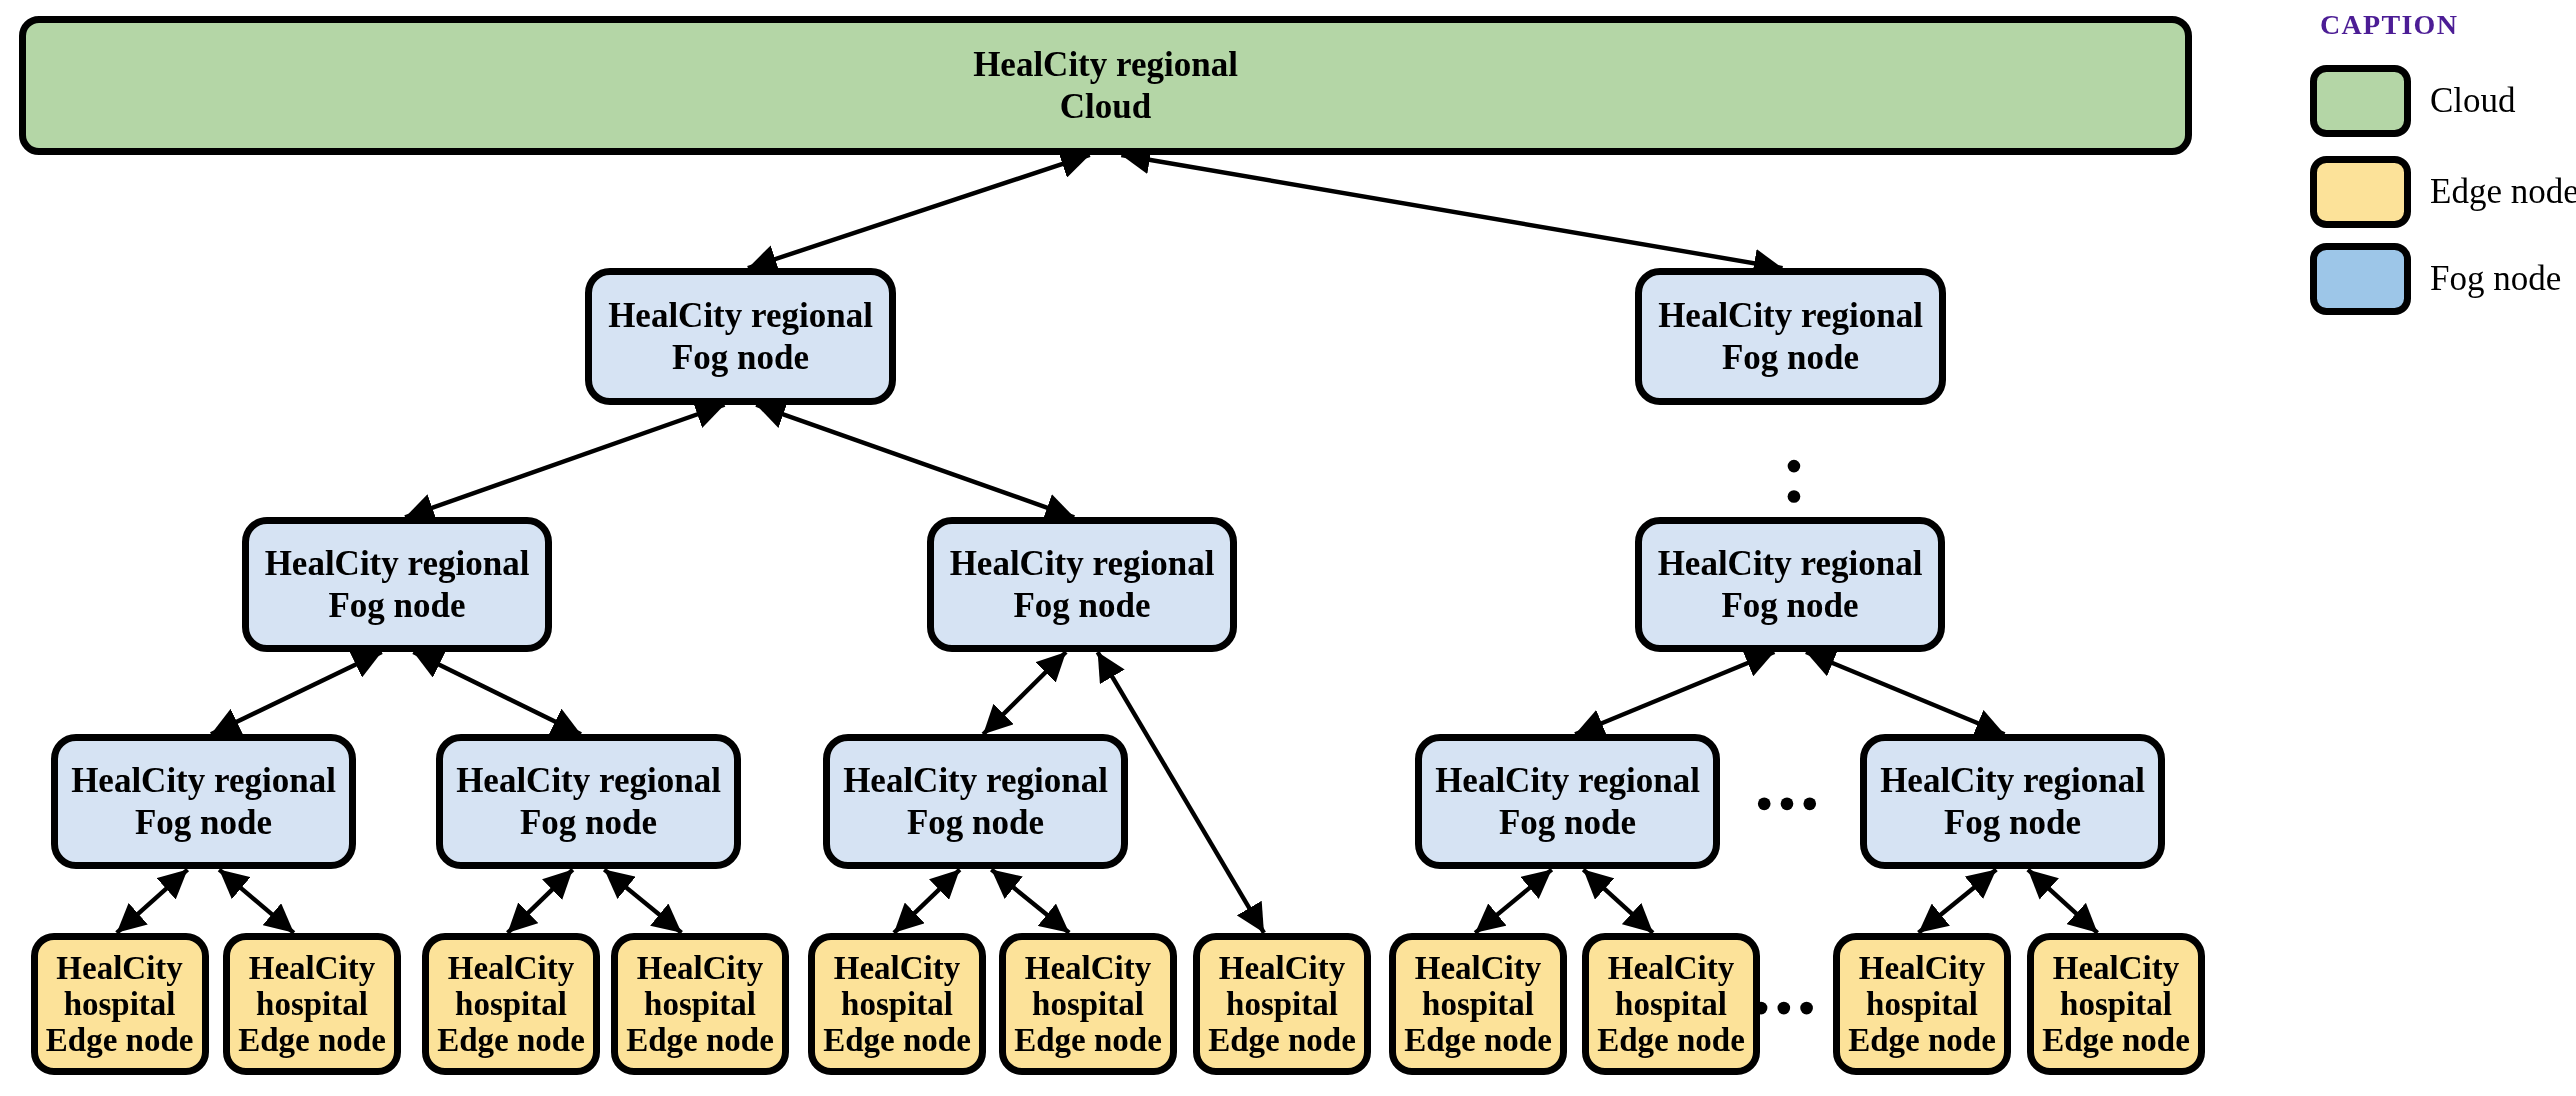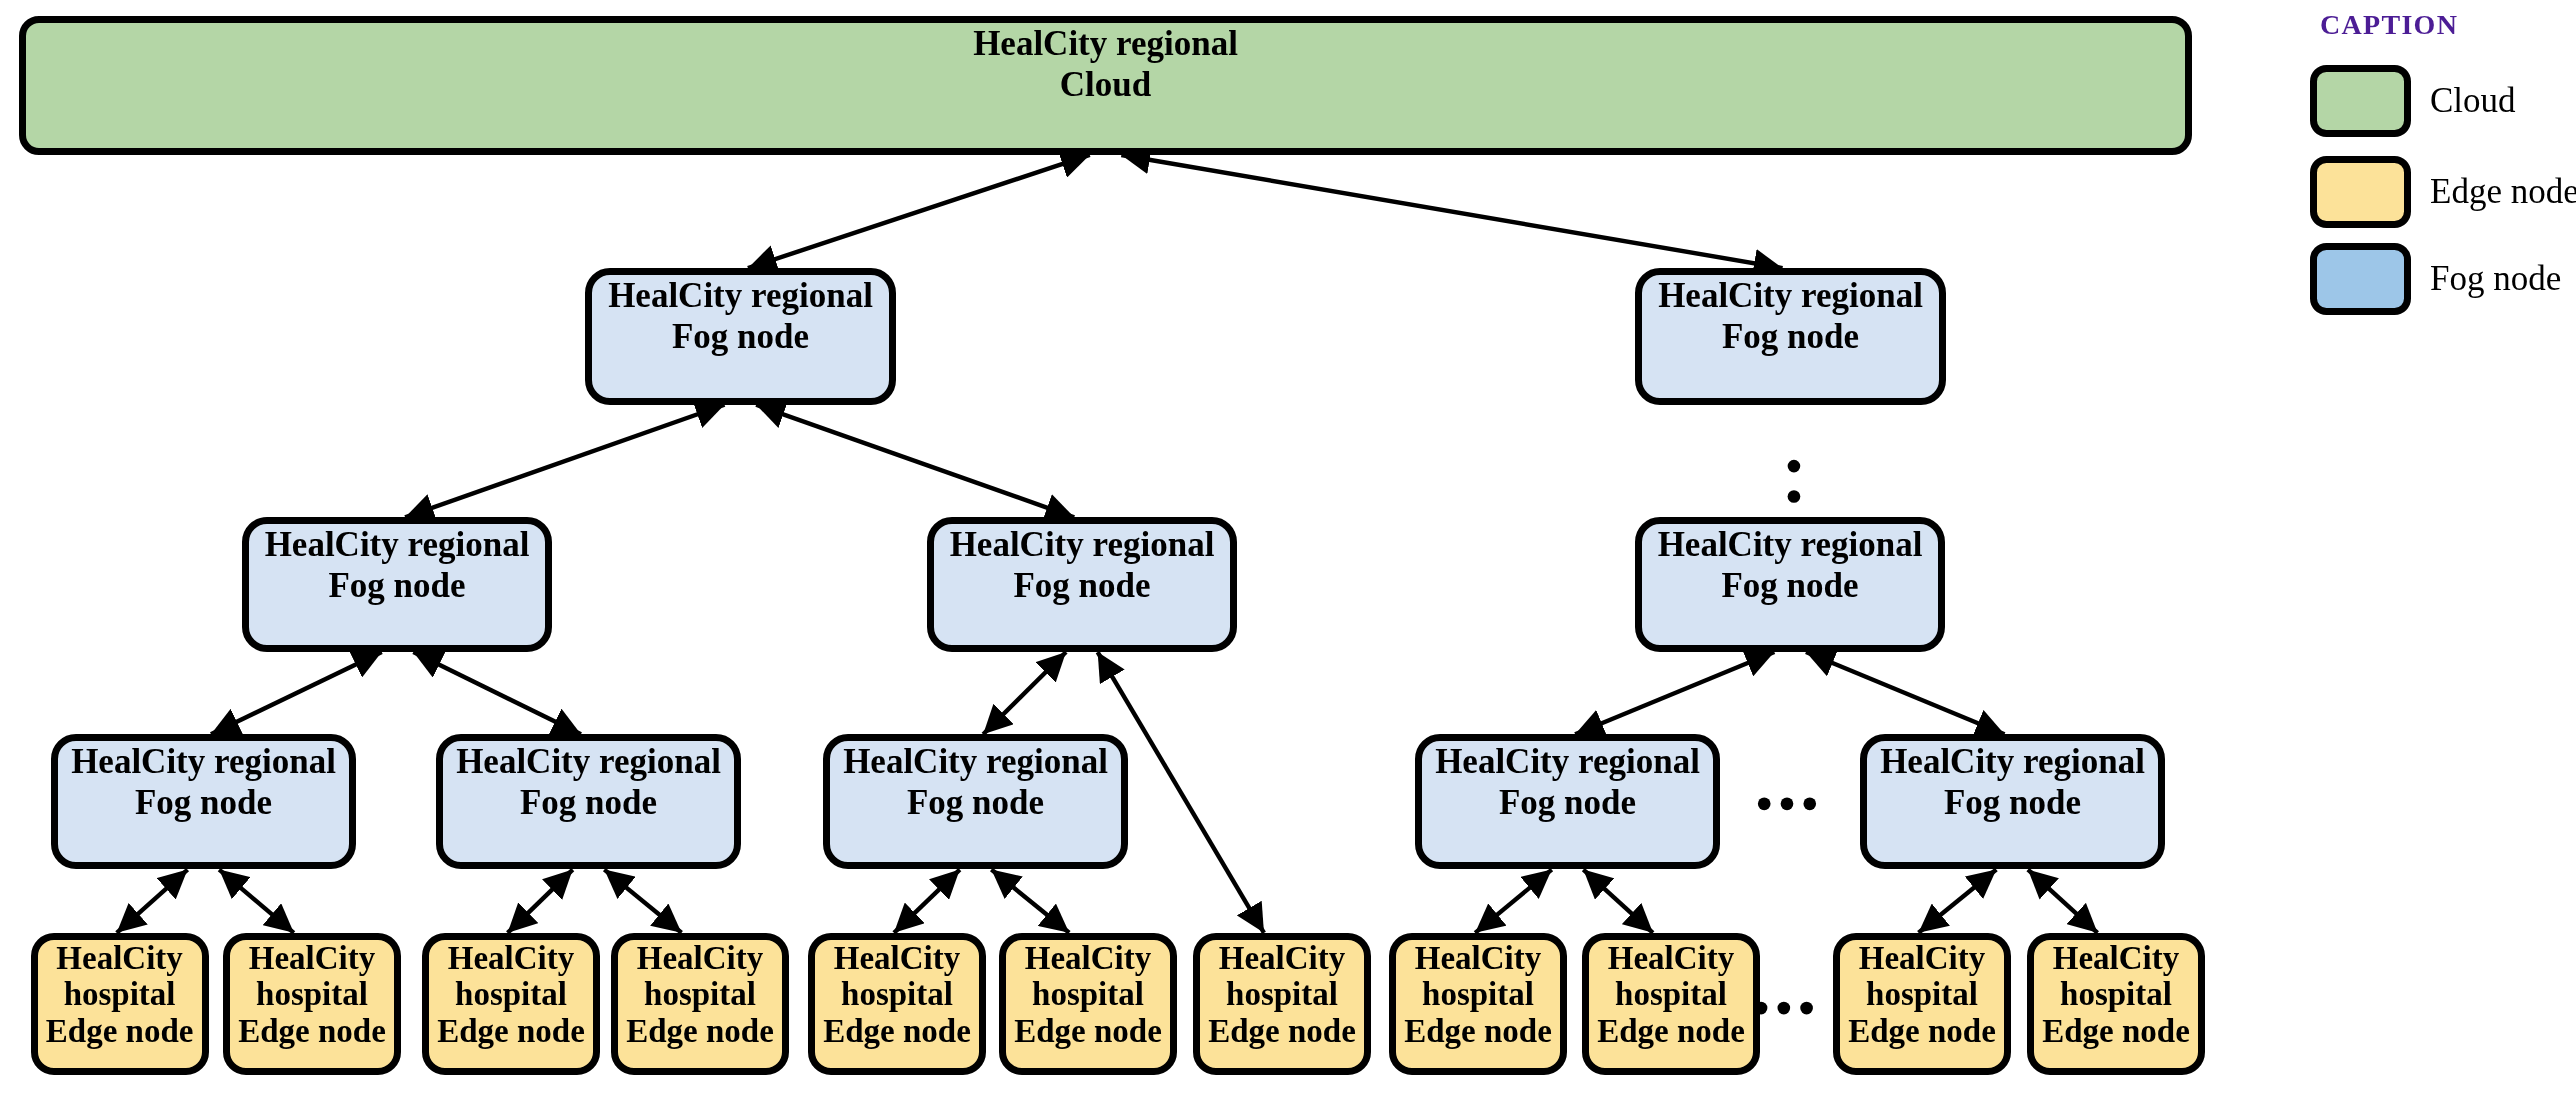--- a/index.html
+++ b/index.html
@@ -21,21 +21,21 @@
     width: 2576px;
     height: 1096px;
   }
   .node {
     position: absolute;
     box-sizing: border-box;
     border: 7.6px solid #000000;
     display: flex;
     flex-direction: column;
     align-items: center;
-    justify-content: flex-start;
+    justify-content: center;
     text-align: center;
     color: #000000;
     font-weight: bold;
     font-family: "Liberation Serif", serif;
   }
   .node.cloud {
     border-radius: 20px;
     font-size: 35px;
     line-height: 1.18;
   }

